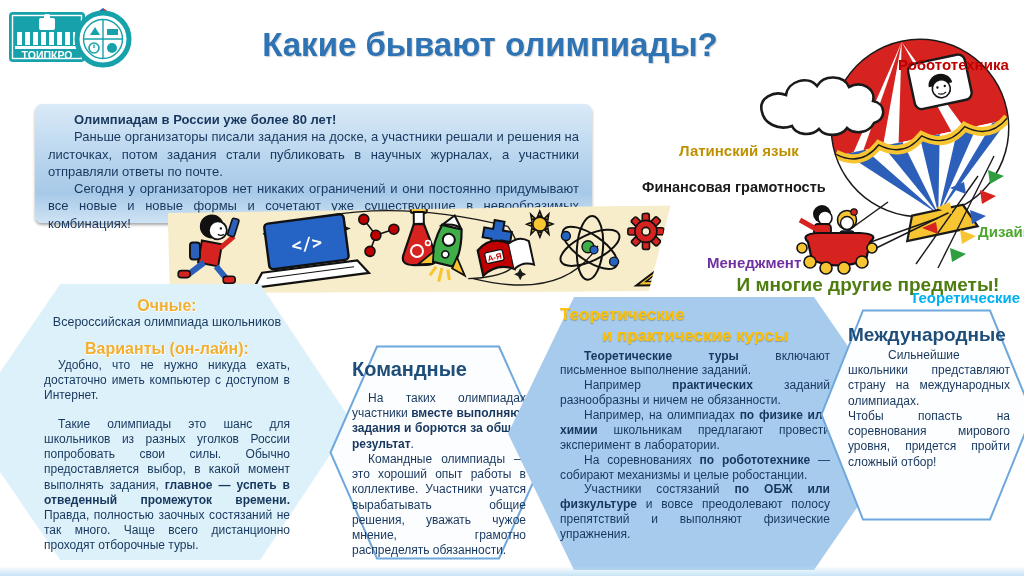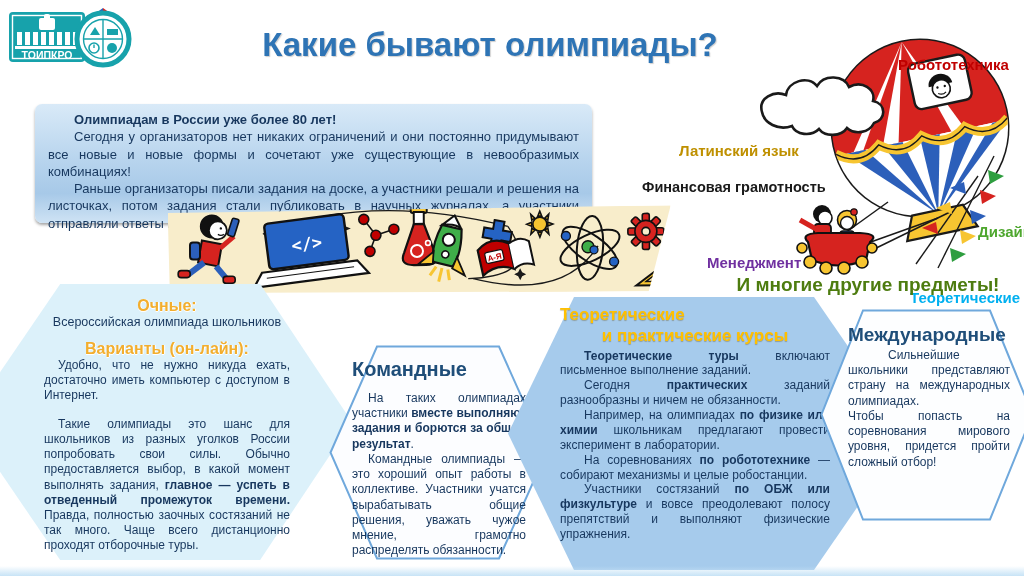--- a/index.html
+++ b/index.html
@@ -109,22 +109,22 @@
       <circle cx="86" cy="44" r="5" fill="none" stroke="#17A2AB" stroke-width="1.6"></circle>
       <line x1="86" y1="44" x2="86" y2="40.5" stroke="#17A2AB" stroke-width="1.4"></line>
       <circle cx="104" cy="44" r="5" fill="#17A2AB"></circle>
     </g>
   </svg>
 
   <div class="title">Какие бывают олимпиады?</div>
 
   <div class="info-box">
     <p class="info-heading">Олимпиадам в России уже более 80 лет!</p>
+    <p>Раньше организаторы писали задания на доске, а участники решали и решения на листочках, потом задания стали публиковать в научных журналах, а участники отправляли ответы по почте.</p>
     <p>Сегодня у организаторов нет никаких ограничений и они постоянно придумывают все новые и новые формы и сочетают уже существующие в невообразимых комбинациях!</p>
-    <p>Раньше организаторы писали задания на доске, а участники решали и решения на листочках, потом задания стали публиковать в научных журналах, а участники отправляли ответы по почте.</p>
   </div>
 
   <div class="strip">
     <svg width="503" height="86" viewBox="0 0 503 86">
       <g stroke="#1a1a1a" stroke-width="2" fill="none">
         <path d="M95,26 Q200,-16 340,20" stroke-width="1.4"></path>
         <path d="M340,20 Q375,70 300,72" stroke-width="1.4"></path>
         <path d="M305,72 Q395,95 430,40" stroke-width="1.4"></path>
       </g>
       <g fill="#1a1a1a">
@@ -315,21 +315,21 @@
     <div class="blue-head">Командные</div>
     <p><span>На таких олимпиадах участники </span><span class="b">вместе выполняют задания и борются за общий результат</span><span>.</span></p>
     <p>Командные олимпиады — это хороший опыт работы в коллективе. Участники учатся вырабатывать общие решения, уважать чужое мнение, грамотно распределять обязанности.</p>
   </div>
 
   <div class="hex-bg hex3-bg"></div>
   <div class="hex-text hex3-text">
     <div class="yellow-head">Теоретические</div>
     <div class="yellow-head" style="margin-bottom:2px;text-align:center;">и практические курсы</div>
     <p><span class="b">Теоретические туры</span><span> включают письменное выполнение заданий.</span></p>
-    <p><span>Сегодня </span><span class="b">практических</span><span> заданий разнообразны и ничем не обязанности.</span></p>
+    <p><span>Например </span><span class="b">практических</span><span> заданий разнообразны и ничем не обязанности.</span></p>
     <p><span>Например, на олимпиадах </span><span class="b">по физике или химии</span><span> школьникам предлагают провести эксперимент в лаборатории.</span></p>
     <p><span>На соревнованиях </span><span class="b">по робототехнике</span><span> — собирают механизмы и целые робостанции.</span></p>
     <p><span>Участники состязаний </span><span class="b">по ОБЖ или физкультуре</span><span> и вовсе преодолевают полосу препятствий и выполняют физические упражнения.</span></p>
   </div>
 
   <svg class="hex-outline" style="left:820px;top:309px;" width="214" height="212" viewBox="0 0 214 212">
     <polygon points="43,1.5 170,1.5 212.5,105.5 170,210.5 43,210.5 1.5,105.5" fill="#FDFEFF" stroke="#6FA8DC" stroke-width="2"></polygon>
   </svg>
   <div class="hex-text hex4-text">
     <div class="blue-head">Международные</div>

